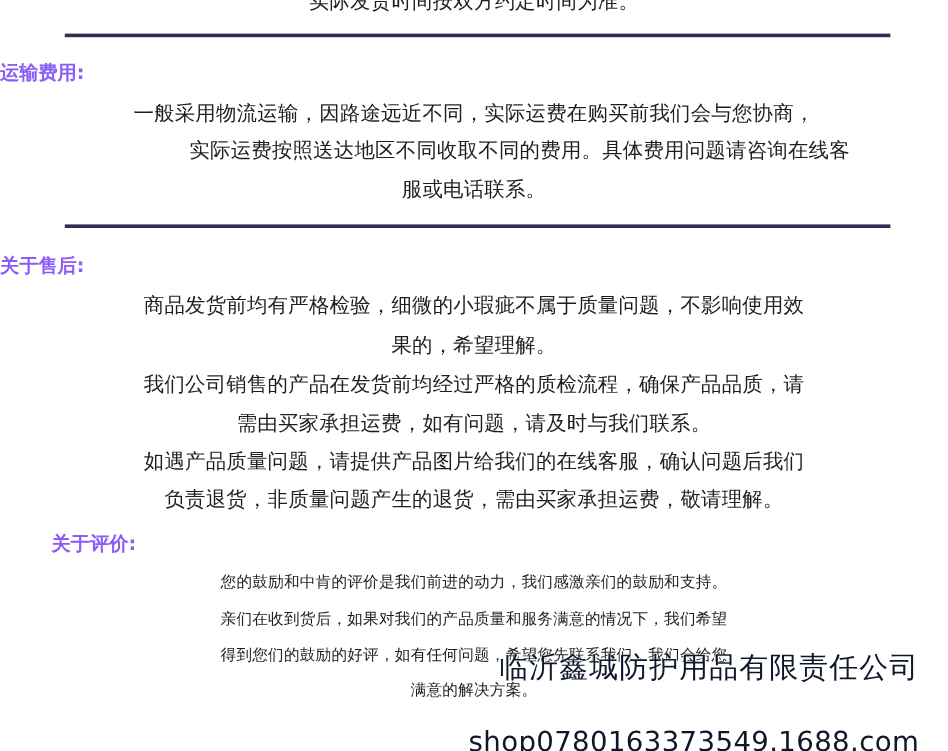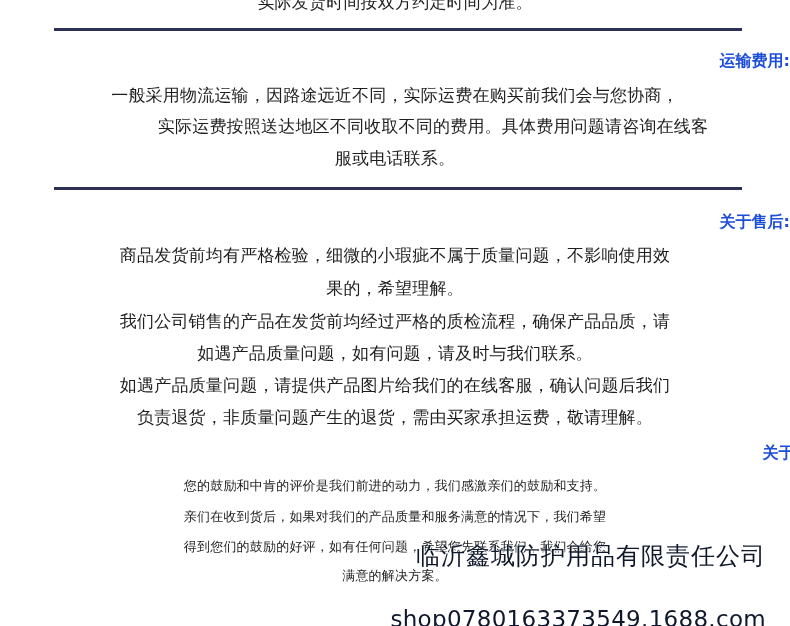--- a/index.html
+++ b/index.html
@@ -23,26 +23,26 @@
       white-space: nowrap;
       font-size: 17px;
       line-height: 22px;
       color: #1e1e1e;
       letter-spacing: 0.2px;
     }
     .heading {
       position: absolute;
       left: 0;
       width: 790px;
-      text-align: right;
+      text-align: left;
       white-space: nowrap;
       font-size: 16px;
       line-height: 20px;
       font-weight: bold;
-      color: #1d4ed8;
+      color: #8b5cf6;
     }
     .divider {
       position: absolute;
       left: 54px;
       width: 688px;
       height: 3px;
       background: #2c3154;
     }
     .review-line {
       font-size: 13px;
@@ -84,21 +84,21 @@
     <div class="line" style="top:147px;">服或电话联系。</div>
   </div>
 
   <div class="divider" style="top:187px;"></div>
 
   <div>
     <div class="heading" style="top:212px;">关于售后:</div>
     <div class="line" style="top:244px;">商品发货前均有严格检验，细微的小瑕疵不属于质量问题，不影响使用效</div>
     <div class="line" style="top:277px;">果的，希望理解。</div>
     <div class="line" style="top:310px;">我们公司销售的产品在发货前均经过严格的质检流程，确保产品品质，请</div>
-    <div class="line" style="top:342px;">如遇产品质量问题，如有问题，请及时与我们联系。</div>
+    <div class="line" style="top:342px;">需由买家承担运费，如有问题，请及时与我们联系。</div>
     <div class="line" style="top:374px;">如遇产品质量问题，请提供产品图片给我们的在线客服，确认问题后我们</div>
     <div class="line" style="top:406px;">负责退货，非质量问题产生的退货，需由买家承担运费，敬请理解。</div>
   </div>
 
   <div>
     <div class="heading" style="top:443px;padding-left:43px;">关于评价:</div>
     <div class="line review-line" style="top:475px;">您的鼓励和中肯的评价是我们前进的动力，我们感激亲们的鼓励和支持。</div>
     <div class="line review-line" style="top:506px;">亲们在收到货后，如果对我们的产品质量和服务满意的情况下，我们希望</div>
     <div class="line review-line" style="top:536px;">得到您们的鼓励的好评，如有任何问题，希望您先联系我们，我们会给您</div>
     <div class="line review-line" style="top:565px;">满意的解决方案。</div>

